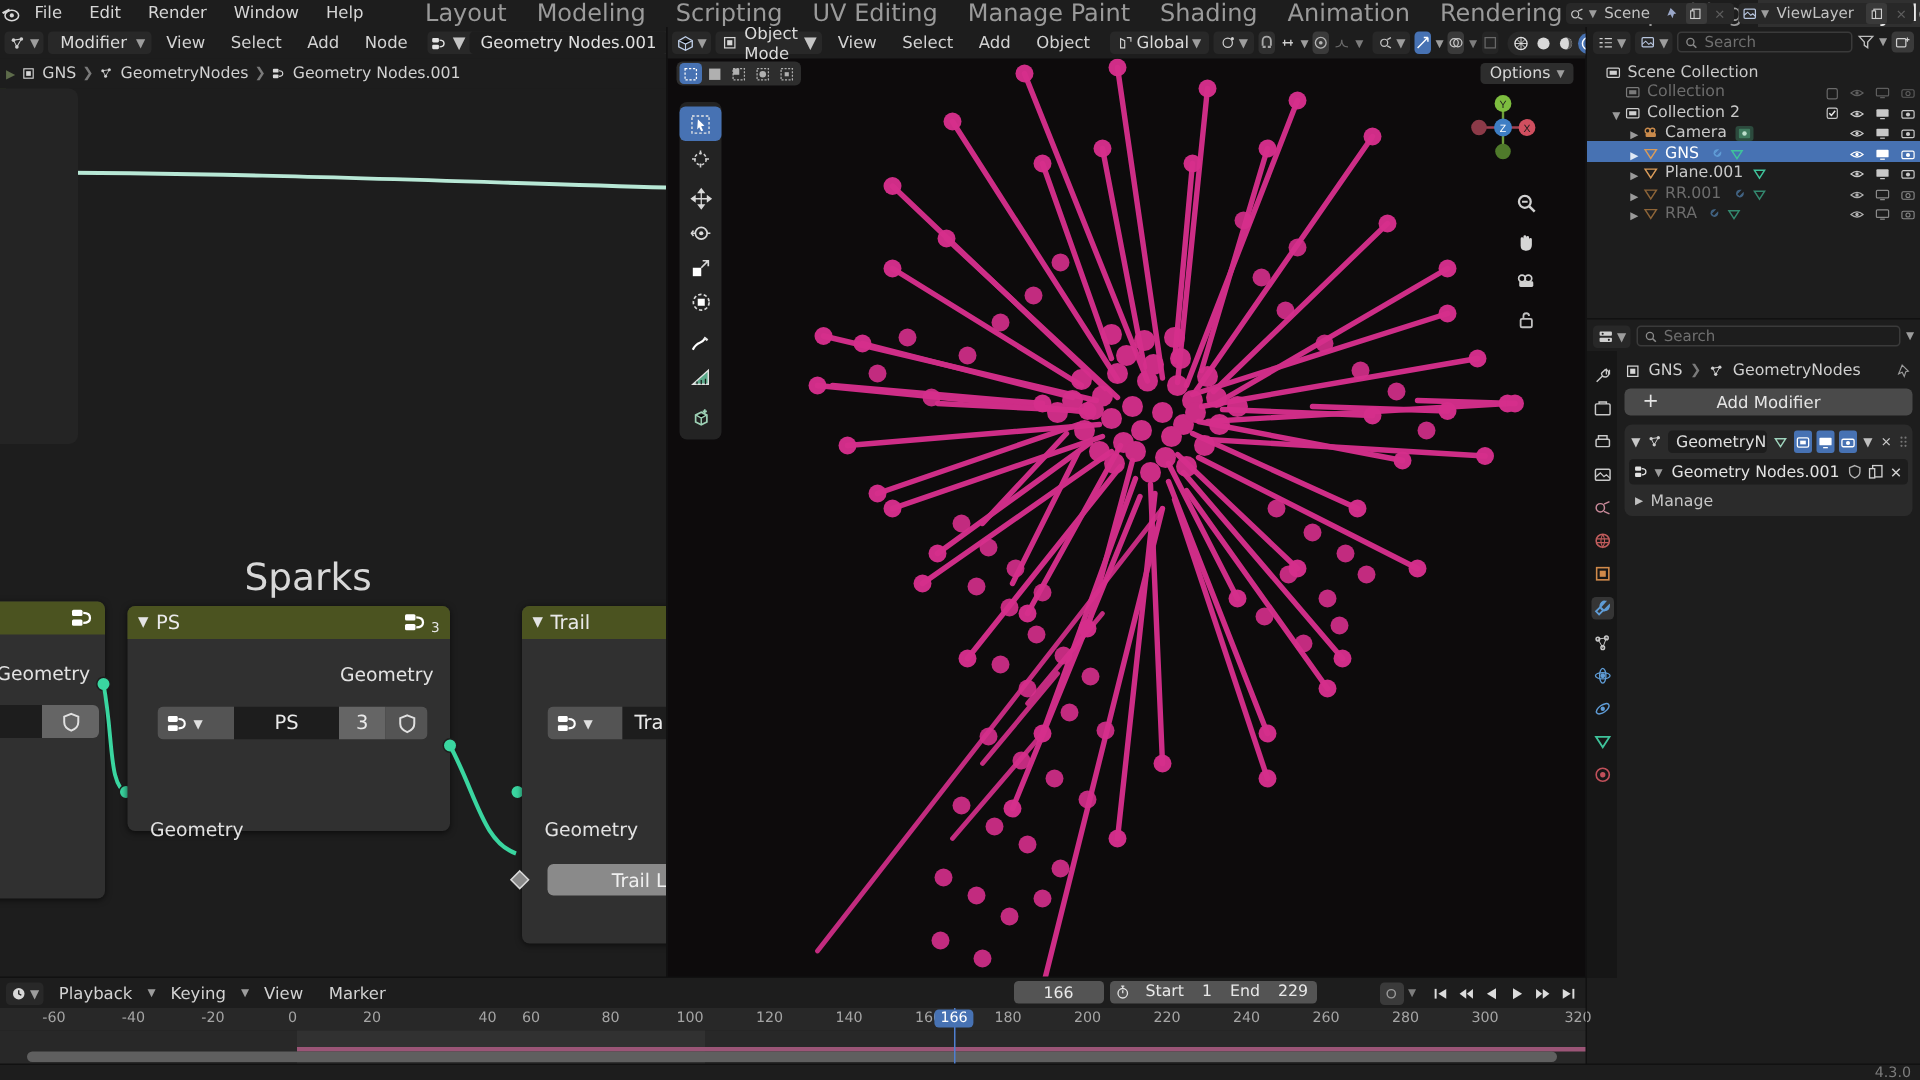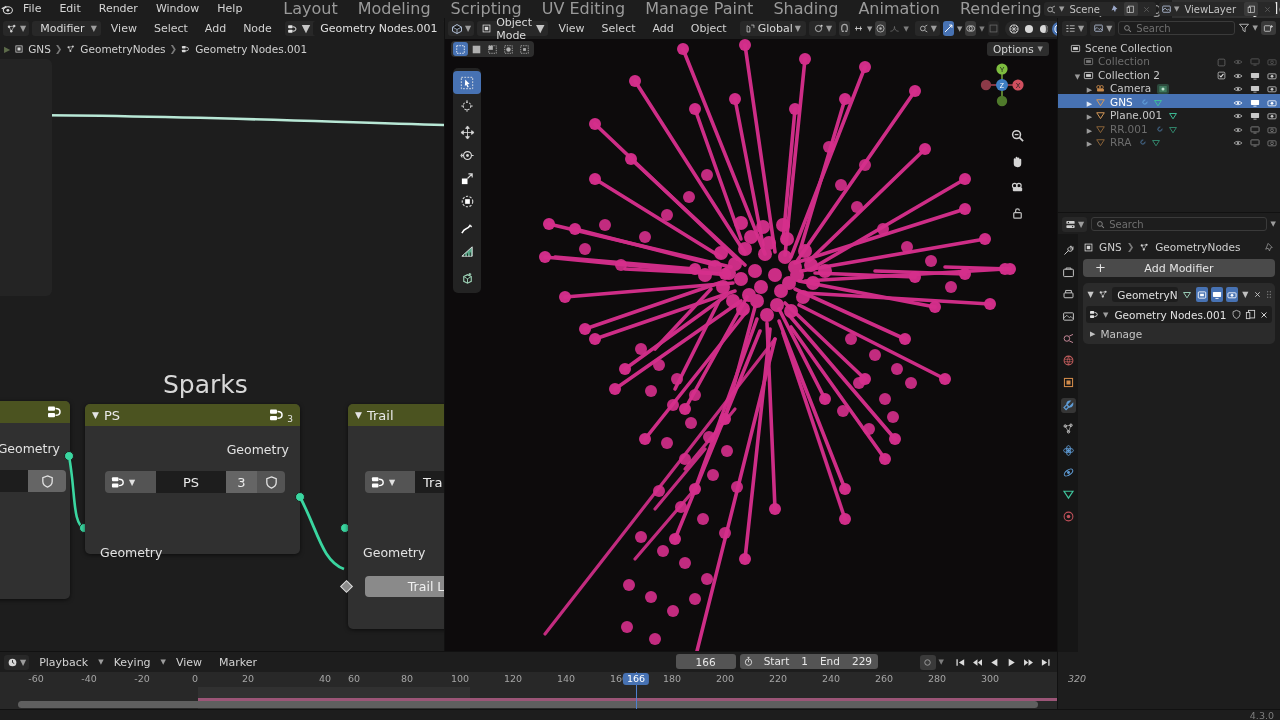--- a/index.html
+++ b/index.html
@@ -1604,21 +1604,21 @@
       <div class="tl-tick" style="left:513px;">120</div>
       <div class="tl-tick" style="left:566px;">140</div>
       <div class="tl-tick" style="left:619px;">160</div>
       <div class="tl-tick" style="left:672px;">180</div>
       <div class="tl-tick" style="left:725px;">200</div>
       <div class="tl-tick" style="left:778px;">220</div>
       <div class="tl-tick" style="left:831px;">240</div>
       <div class="tl-tick" style="left:884px;">260</div>
       <div class="tl-tick" style="left:937px;">280</div>
       <div class="tl-tick" style="left:990px;">300</div>
-      <div class="tl-tick" style="left:1077px;font-style:italic;">320</div>
+      <div class="tl-tick" style="left:1052px;">320</div>
     </div>
 
     <div class="tl-body">
       <div class="tl-range" style="left:198px;width:272px;"></div>
       <div class="tl-strip" style="left:198px;top:11px;width:860px;"></div>
       <div class="scrollbar" style="left:18px;top:14px;width:1020px;"></div>
     </div>
     <div class="playhead" style="left:636px;"></div>
     <div class="playhead-lbl" style="left:636px;">166</div>
   </div>

